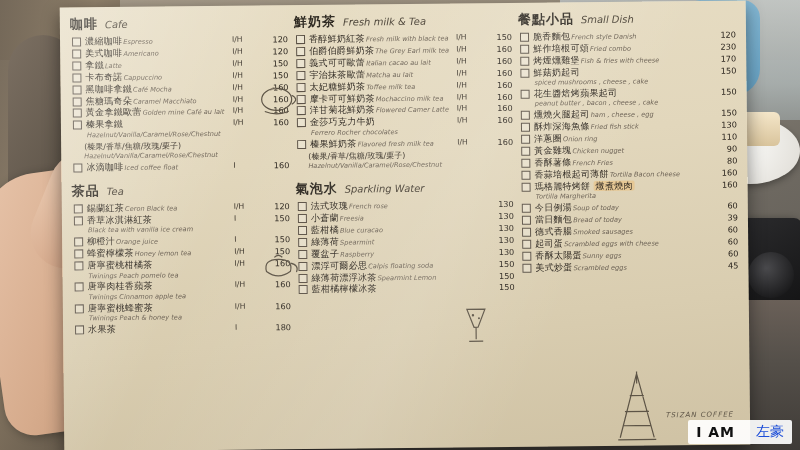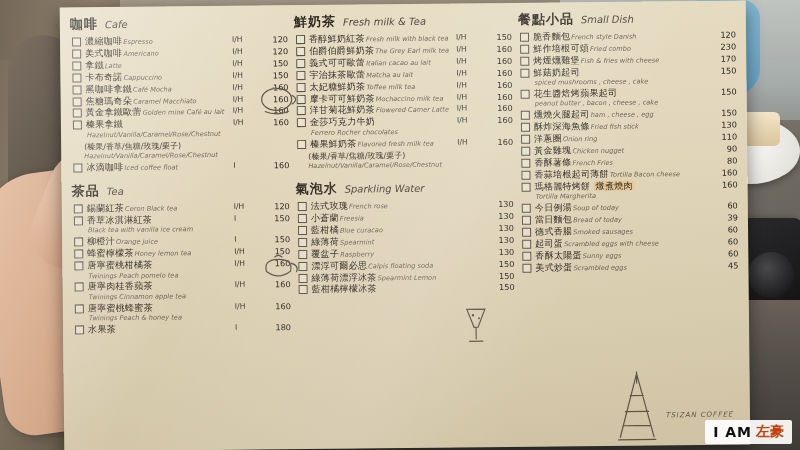--- a/index.html
+++ b/index.html
@@ -68,24 +68,24 @@
   .note{font-size:6.6px;color:#6b6154;font-style:italic;margin:0 0 2px 13px;line-height:1.15;}
   .note-zh{font-size:8px;color:#3a332a;margin:0 0 1px 13px;}
   .gap{height:6px;}
   .hl{background:rgba(235,190,120,.55);border-radius:2px;padding:0 2px;}
   .cup-doodle{position:absolute;left:196px;top:78px;width:46px;height:34px;}
   .teapot-doodle{position:absolute;left:196px;top:246px;width:44px;height:30px;}
   .glass-doodle{position:absolute;left:398px;top:300px;width:30px;height:44px;}
   .tower{position:absolute;right:86px;bottom:4px;width:54px;height:72px;}
   .brand{position:absolute;right:16px;bottom:26px;font-size:7px;color:#5d5446;font-style:italic;letter-spacing:1px;}
   
-  .wm{position:absolute;right:8px;bottom:6px;display:flex;align-items:center;gap:4px;
+  .wm{position:absolute;right:8px;bottom:6px;display:flex;align-items:center;gap:21px;
       background:rgba(255,255,255,.92);padding:3px 8px;border-radius:2px;}
   .wm-a{font-size:14px;font-weight:bold;color:#111;letter-spacing:1px;}
-  .wm-b{font-size:14px;font-weight:bold;color:#c2410c;text-align:center;}
+  .wm-b{font-size:14px;font-weight:normal;color:#1d4ed8;text-align:center;}
 </style>
 </head>
 <body>
 
 <div class="scene">
   <div class="wood-top"></div>
   <div class="window"></div>
   <div class="blue-obj"></div>
   <div class="plate"></div>
   <div class="cake"></div>

